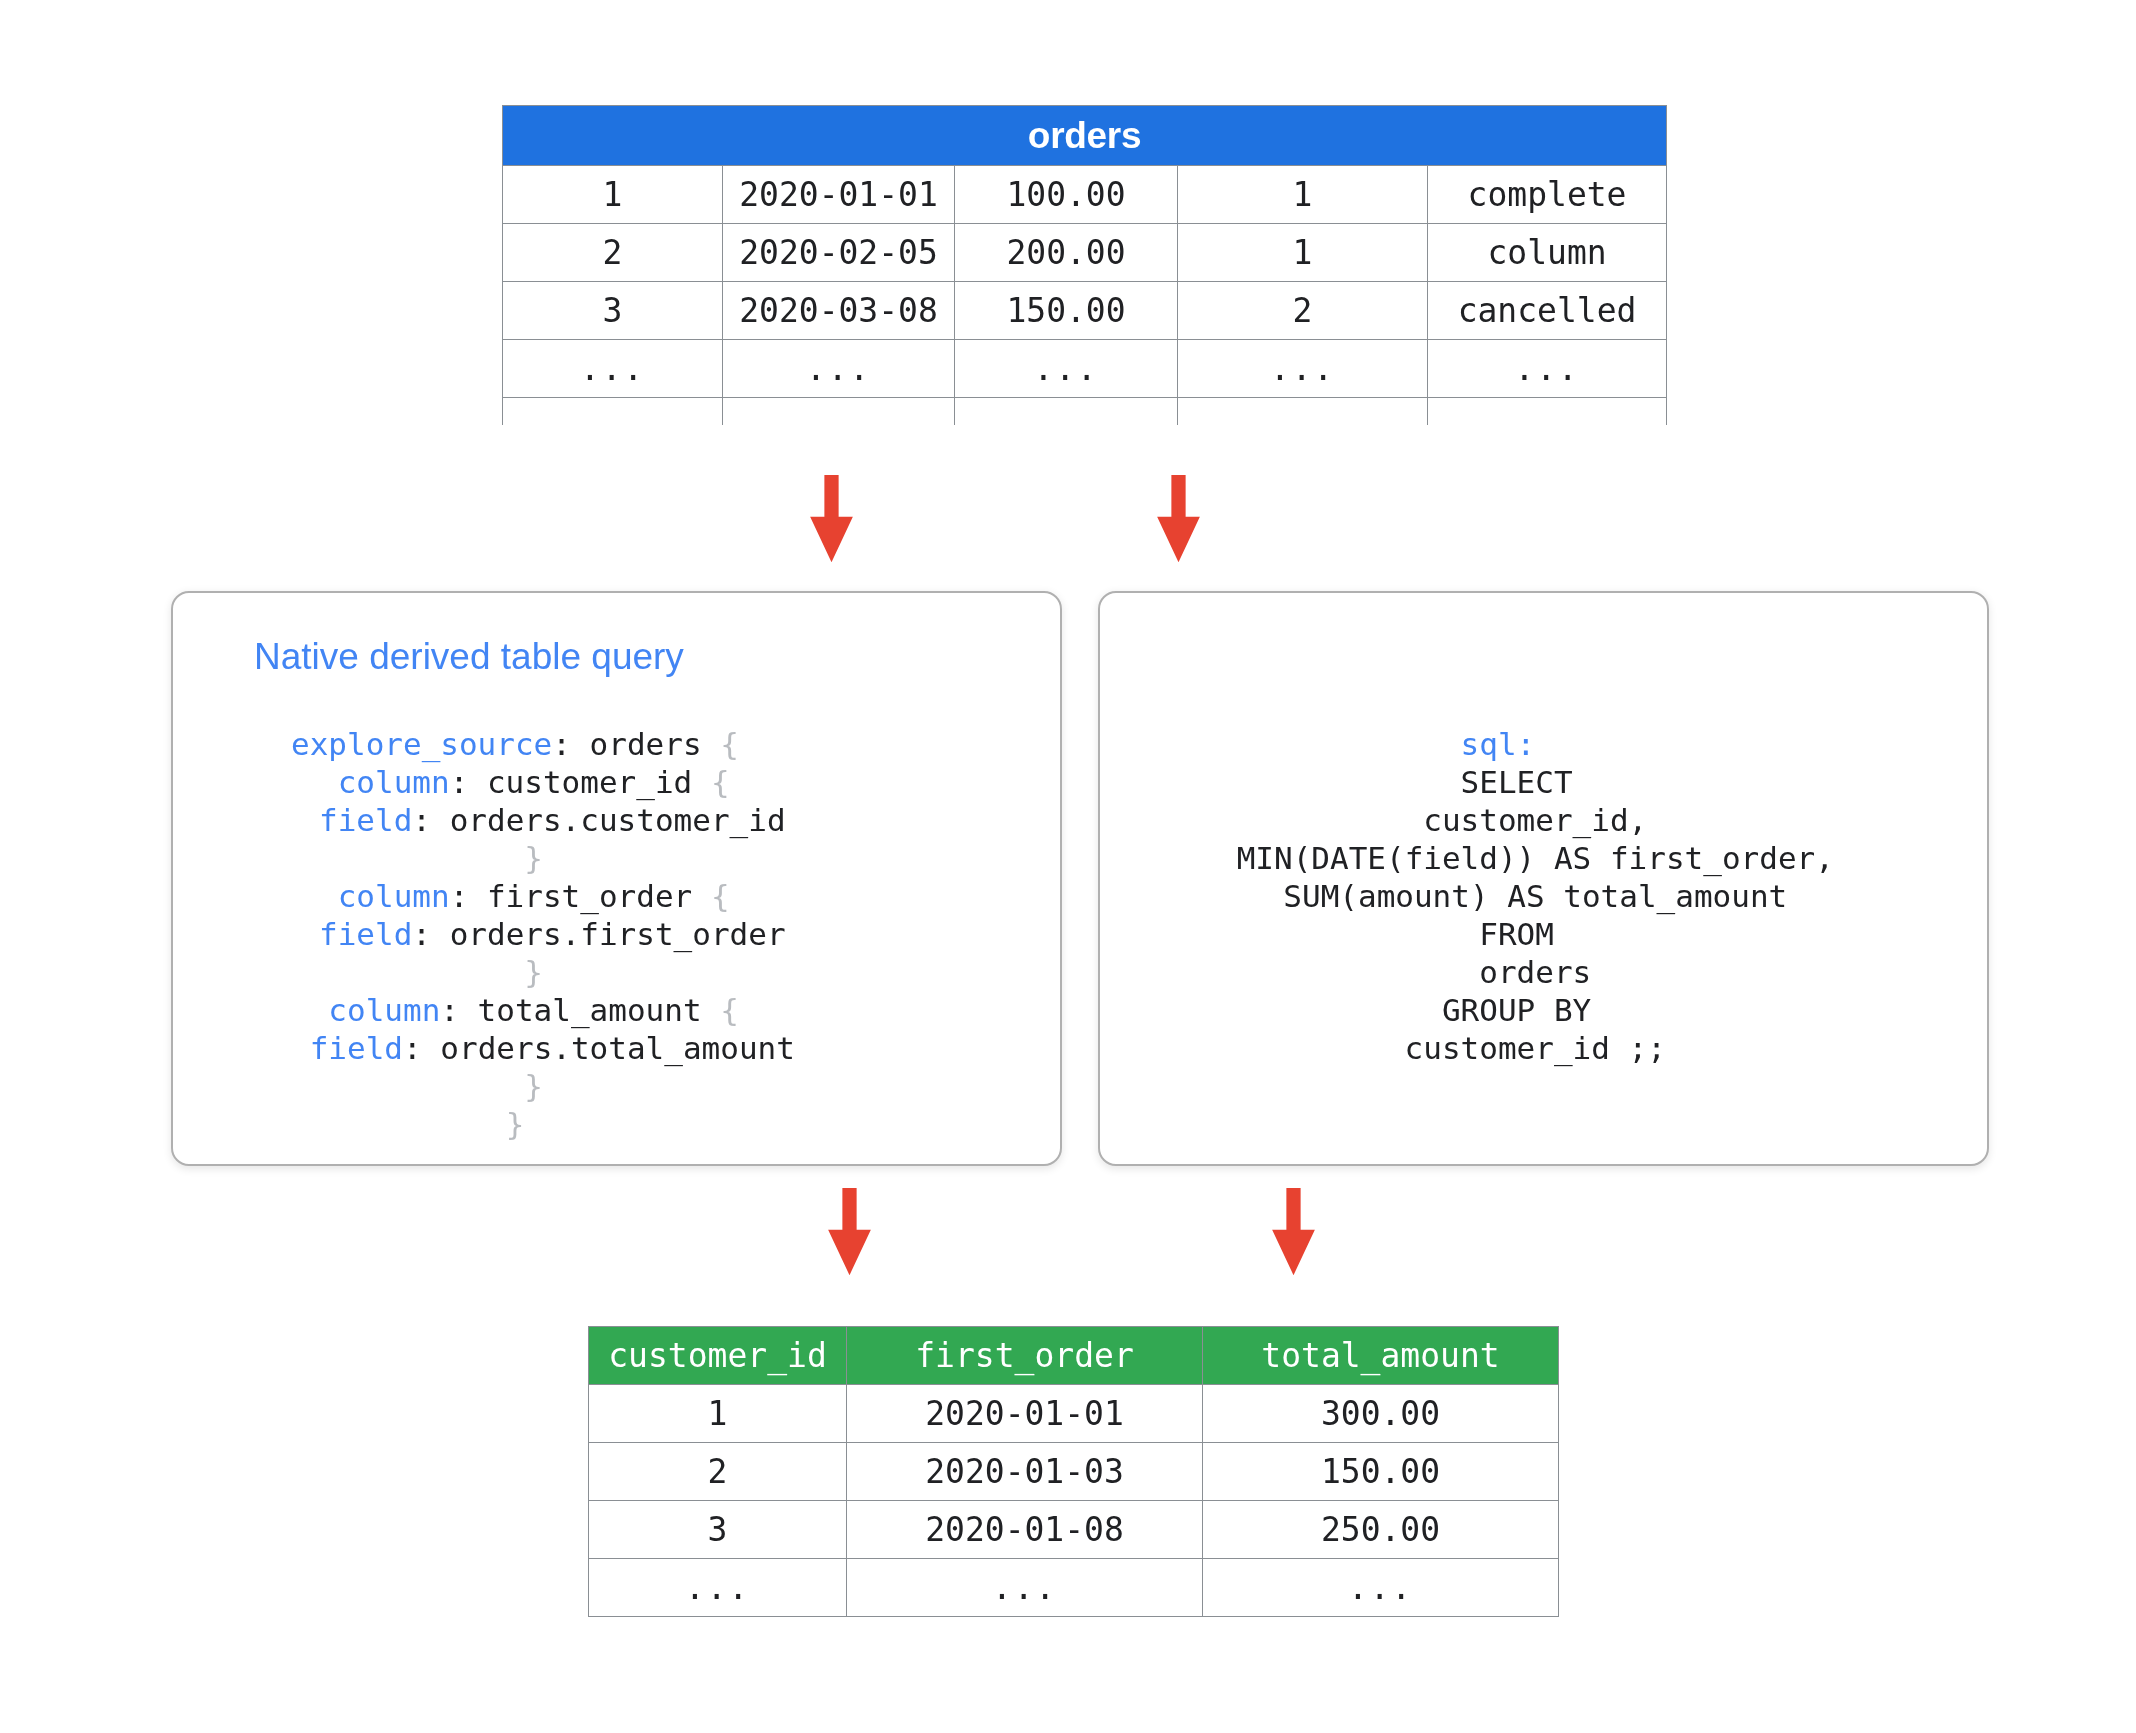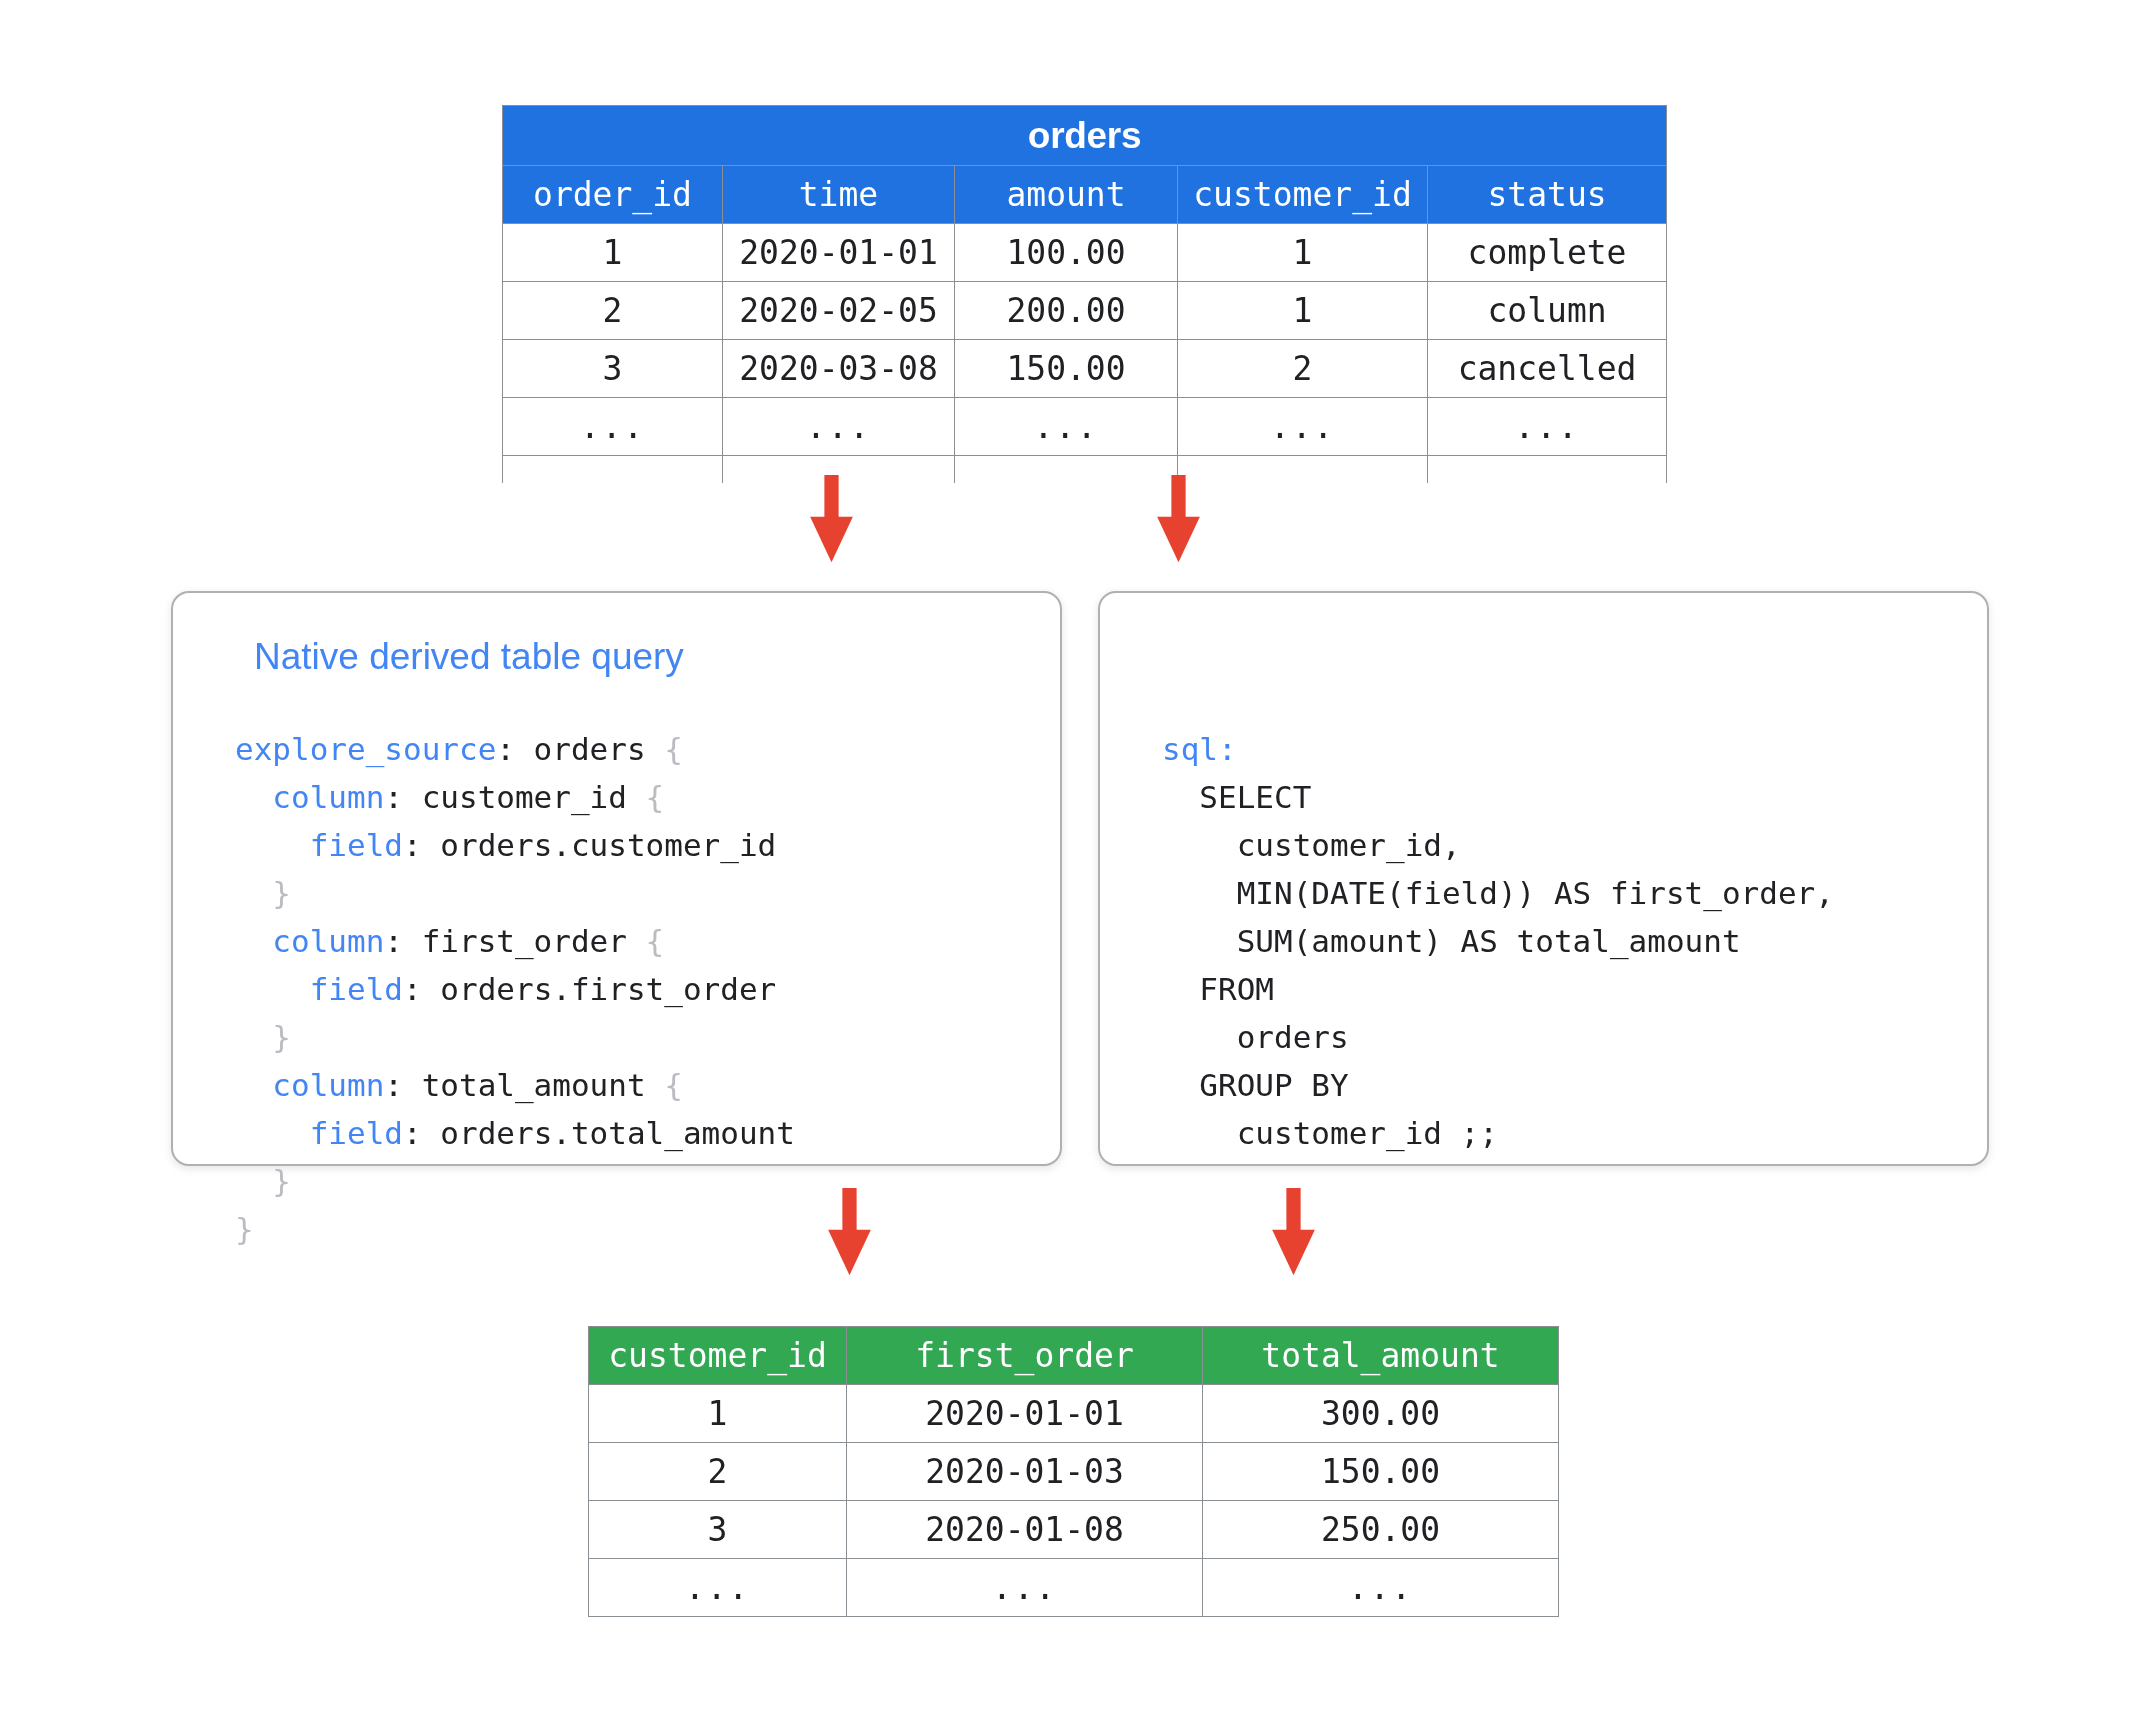--- a/index.html
+++ b/index.html
@@ -108,48 +108,42 @@
     left: 81px;
     top: 43px;
     white-space: nowrap;
   }
   .code-block {
     position: absolute;
     left: 62px;
     top: 132px;
     font-family: "DejaVu Sans Mono", "Liberation Mono", monospace;
     font-size: 31px;
-    line-height: 48px;
+    line-height: 38px;
     color: #202124;
     white-space: pre;
+    text-align: center;
   }
   .kw   { color: #4285f4; }
   .brc  { color: #b9bcc0; }
 </style>
 </head>
 <body>
 
 <table class="db-table" id="orders-table">
   <colgroup>
     <col style="width:220px">
       <col style="width:232px">
       <col style="width:223px">
       <col style="width:250px">
       <col style="width:239px">
   </colgroup>
   <thead>
     <tr>
       <th class="tbl-title" colspan="5">orders</th>
-    </tr>
-    <tr>
-      <th class="col-head">order_id</th>
-      <th class="col-head">time</th>
-      <th class="col-head">amount</th>
-      <th class="col-head">customer_id</th>
-      <th class="col-head">status</th>
     </tr>
   </thead>
   <tbody>
     <tr>
       <td class="data-cell">1</td>
       <td class="data-cell">2020-01-01</td>
       <td class="data-cell">100.00</td>
       <td class="data-cell">1</td>
       <td class="data-cell">complete</td>
     </tr>

